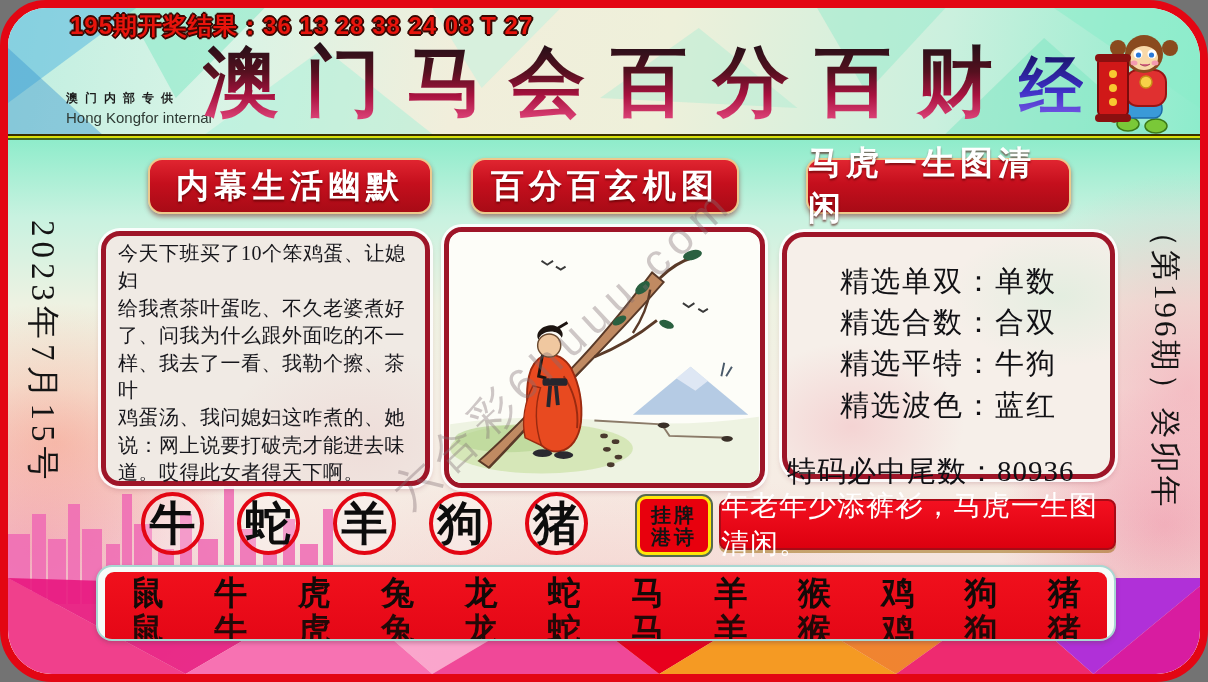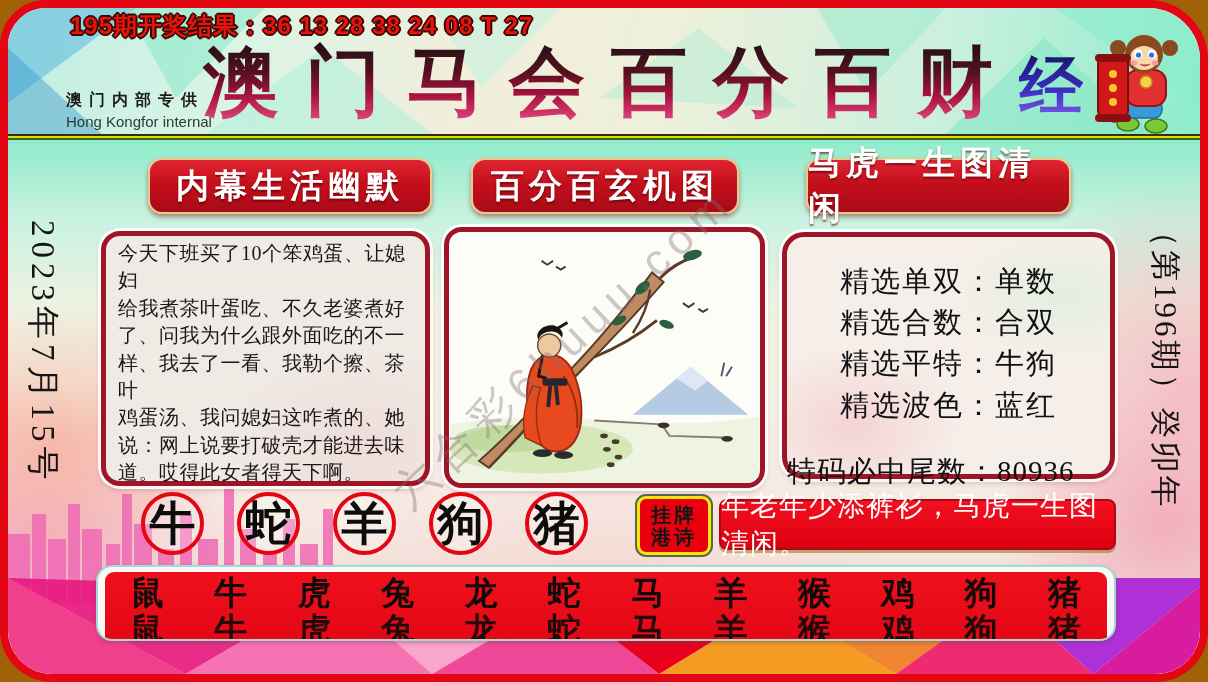--- a/index.html
+++ b/index.html
@@ -1,37 +1,37 @@
 <!DOCTYPE html>
 <html><head>
 <meta charset="utf-8">
 <style>
   * { margin:0; padding:0; box-sizing:border-box; }
   body { background:#e9e2cf; font-family:"Liberation Serif", serif; }
-  .stage { position:relative; width:1208px; height:682px; overflow:hidden; background:#a16207; }
+  .stage { position:relative; width:1208px; height:682px; overflow:hidden; background:#737373; }
 
   
   .card { position:absolute; inset:0; border:8px solid #e30613;
           border-radius:46px 60px 52px 52px; overflow:hidden;
           box-shadow: inset 0 0 0 2px #ffffff; background:#f5efe4; }
 
   
   .banner { position:absolute; left:0; top:0; width:100%; height:126px;
             background:linear-gradient(100deg,#bfeee0 0%,#d8f4e6 18%,#f1eedb 38%,#eef0da 55%,#caf0de 78%,#8deccc 100%); }
   .banner svg.polys { position:absolute; inset:0; width:100%; height:100%; }
   .separator { position:absolute; left:0; top:126px; width:100%; height:6px;
                background:linear-gradient(180deg,#3a2f00 0 38%,#d8e00a 38% 72%,#41601e 72% 100%); }
 
   .announce { position:absolute; left:62px; top:2px; font-size:24px; font-weight:bold;
               letter-spacing:1px; color:#e8140c; font-family:"Liberation Sans",sans-serif;
               text-shadow:-2px 0 0 #3a0803, 2px 0 0 #3a0803, 0 -2px 0 #3a0803, 0 2px 0 #3a0803,
                           -1px -1px 0 #3a0803, 1px 1px 0 #3a0803, 1px -1px 0 #3a0803, -1px 1px 0 #3a0803; }
 
   .supply { position:absolute; left:58px; top:82px; }
-  .supply .cn { font-size:16px; font-weight:bold; letter-spacing:7px; color:#1c1c1c; }
+  .supply .cn { font-size:12px; font-weight:bold; letter-spacing:7px; color:#1c1c1c; }
   .supply .en { font-size:15px; color:#2e3a34; margin-top:2px; font-family:"Liberation Sans",sans-serif; }
 
   .main-title { position:absolute; left:185px; top:24px; width:900px; text-align:center;
                 font-weight:bold; white-space:nowrap; }
   .main-title .t-main { font-size:76px; letter-spacing:26px;
                 color:#7a0d2e;
                 background:linear-gradient(180deg,#241018 4%,#55101f 38%,#a8123f 66%,#e0457b 96%);
                 -webkit-background-clip:text; background-clip:text; -webkit-text-fill-color:transparent; }
   .main-title .t-accent { font-size:64px; letter-spacing:0;
                 color:#3c2ec4;

